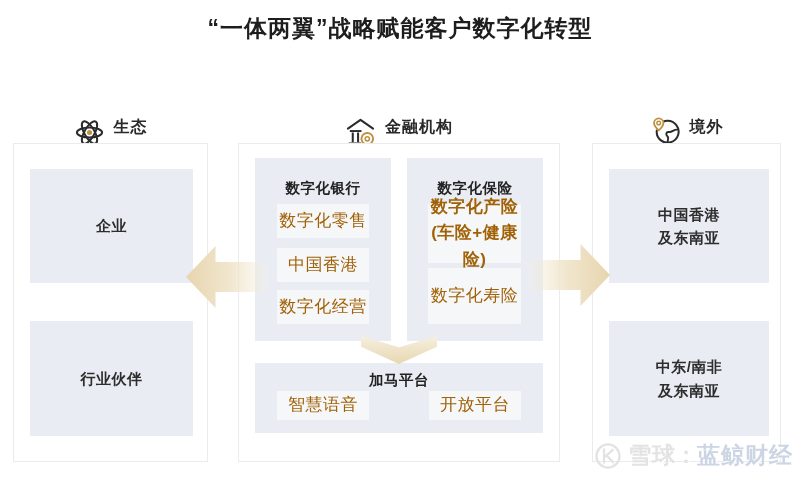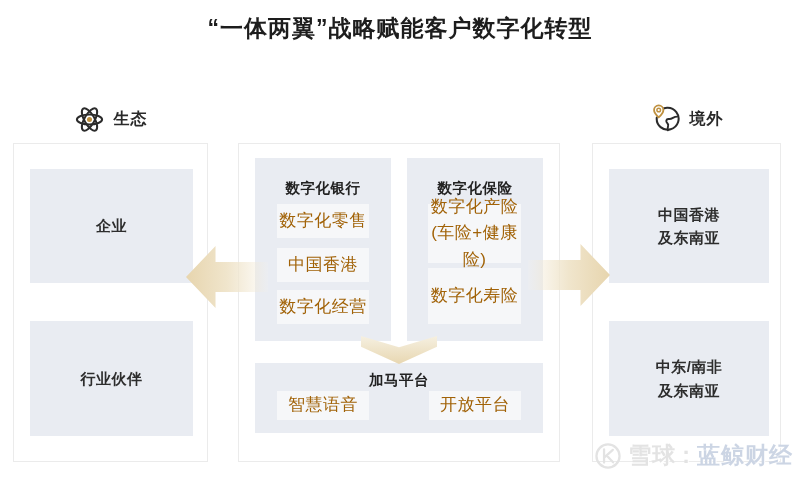--- a/index.html
+++ b/index.html
@@ -17,24 +17,23 @@
     top: 13px; left: 0; width: 800px;
     text-align: center;
     font-size: 23px;
     font-weight: 800;
     color: #1d1d1d;
     letter-spacing: 1px;
   }
   
   .col-header {
     position: absolute;
-    top: 101px;
+    top: 117px;
     height: 36px;
     display: flex;
-    align-items: center;
     justify-content: center;
     gap: 9px;
   }
   .col-header .hdr-label {
     font-size: 16px;
     font-weight: 700;
     color: #2a2a2a;
     letter-spacing: 1px;
   }
   .hdr-icon { width: 31px; height: 31px; display: block; }
@@ -101,21 +100,21 @@
   }
   .subbox .sub-label {
     font-size: 17px;
     color: #a16207;
     line-height: 1.55;
     letter-spacing: 0.5px;
   }
   .bank-sub1 { left: 22px; top: 46px;  width: 92px; height: 34px; }
   .bank-sub2 { left: 22px; top: 90px;  width: 92px; height: 34px; }
   .bank-sub3 { left: 22px; top: 132px; width: 92px; height: 34px; }
-  .ins-sub1  { left: 21px; top: 46px;  width: 93px; height: 59px; }
+  .ins-sub1  { left: 21px; top: 46px;  width: 93px; height: 59px; font-weight: bold; }
   .ins-sub2  { left: 21px; top: 110px; width: 93px; height: 56px; }
   .plat-sub1 { left: 22px;  top: 28px; width: 92px; height: 29px; }
   .plat-sub2 { left: 174px; top: 28px; width: 92px; height: 29px; }
   
   .arrow-left {
     position: absolute;
     left: 186px; top: 246px;
     width: 82px; height: 62px;
     background: linear-gradient(to right, #e7d5ae 0%, #f0e5cc 50%, rgba(250,246,238,0.12) 100%);
     clip-path: polygon(0 50%, 36% 0, 36% 26%, 100% 26%, 100% 74%, 36% 74%, 36% 100%);
@@ -174,20 +173,34 @@
       <svg class="hdr-icon" viewBox="0 0 32 32">
         <ellipse cx="16" cy="16" rx="13" ry="5.2" fill="none" stroke="#2b2b2b" stroke-width="2.1"></ellipse>
         <ellipse cx="16" cy="16" rx="13" ry="5.2" fill="none" stroke="#2b2b2b" stroke-width="2.1" transform="rotate(60 16 16)"></ellipse>
         <ellipse cx="16" cy="16" rx="13" ry="5.2" fill="none" stroke="#2b2b2b" stroke-width="2.1" transform="rotate(120 16 16)"></ellipse>
         <circle cx="16" cy="16" r="2.6" fill="#bf9140"></circle>
       </svg>
     </span>
     <span class="hdr-label">生态</span>
   </div>
 
+  <div class="col-header" style="left:238px;width:322px;">
+    <span>
+      <svg class="hdr-icon" viewBox="0 0 32 32">
+        <path d="M3 12 L16 3 L29 12" fill="none" stroke="#2b2b2b" stroke-width="2.1" stroke-linejoin="round" stroke-linecap="round"></path>
+        <line x1="5" y1="14.5" x2="17" y2="14.5" stroke="#2b2b2b" stroke-width="2"></line>
+        <line x1="8" y1="16" x2="8" y2="26" stroke="#2b2b2b" stroke-width="2.1"></line>
+        <line x1="13.5" y1="16" x2="13.5" y2="26" stroke="#2b2b2b" stroke-width="2.1"></line>
+        <line x1="4.5" y1="27.5" x2="16" y2="27.5" stroke="#2b2b2b" stroke-width="2.1" stroke-linecap="round"></line>
+        <circle cx="23" cy="22.5" r="6" fill="#ffffff" stroke="#bf9140" stroke-width="2"></circle>
+        <circle cx="23" cy="22.5" r="2.2" fill="none" stroke="#bf9140" stroke-width="1.6"></circle>
+      </svg>
+    </span>
+    <span class="hdr-label">金融机构</span>
+  </div>
 
   <div class="col-header" style="left:592px;width:189px;">
     <span>
       <svg class="hdr-icon" viewBox="0 0 32 32">
         <path d="M8.5 9.5 A11.3 11.3 0 1 1 7 14" fill="none" stroke="#2b2b2b" stroke-width="2.1" stroke-linecap="round"></path>
         <path d="M28 13 C24 13 23 16 19.5 15.5 C16.5 15.1 16 18.5 18 20 C20.5 22 17 24.5 18.5 27" fill="none" stroke="#2b2b2b" stroke-width="2" stroke-linecap="round"></path>
         <path d="M9 1.5 C6.3 1.5 4.2 3.6 4.2 6.3 C4.2 9.7 9 13.8 9 13.8 C9 13.8 13.8 9.7 13.8 6.3 C13.8 3.6 11.7 1.5 9 1.5 Z" fill="#ffffff" stroke="#bf9140" stroke-width="1.9"></path>
         <circle cx="9" cy="6.2" r="1.9" fill="none" stroke="#bf9140" stroke-width="1.5"></circle>
       </svg>
     </span>

